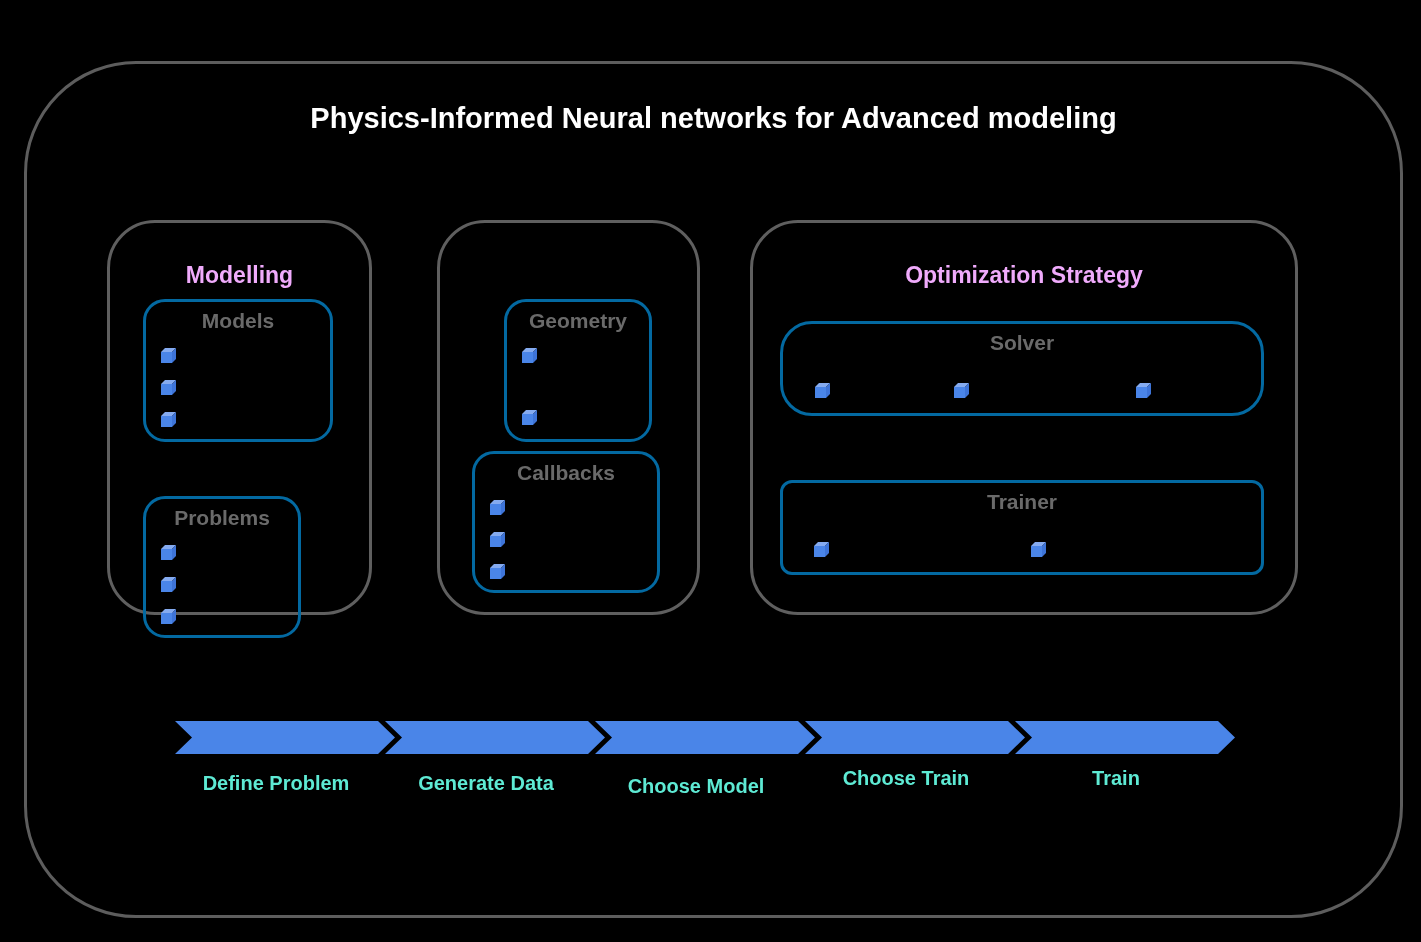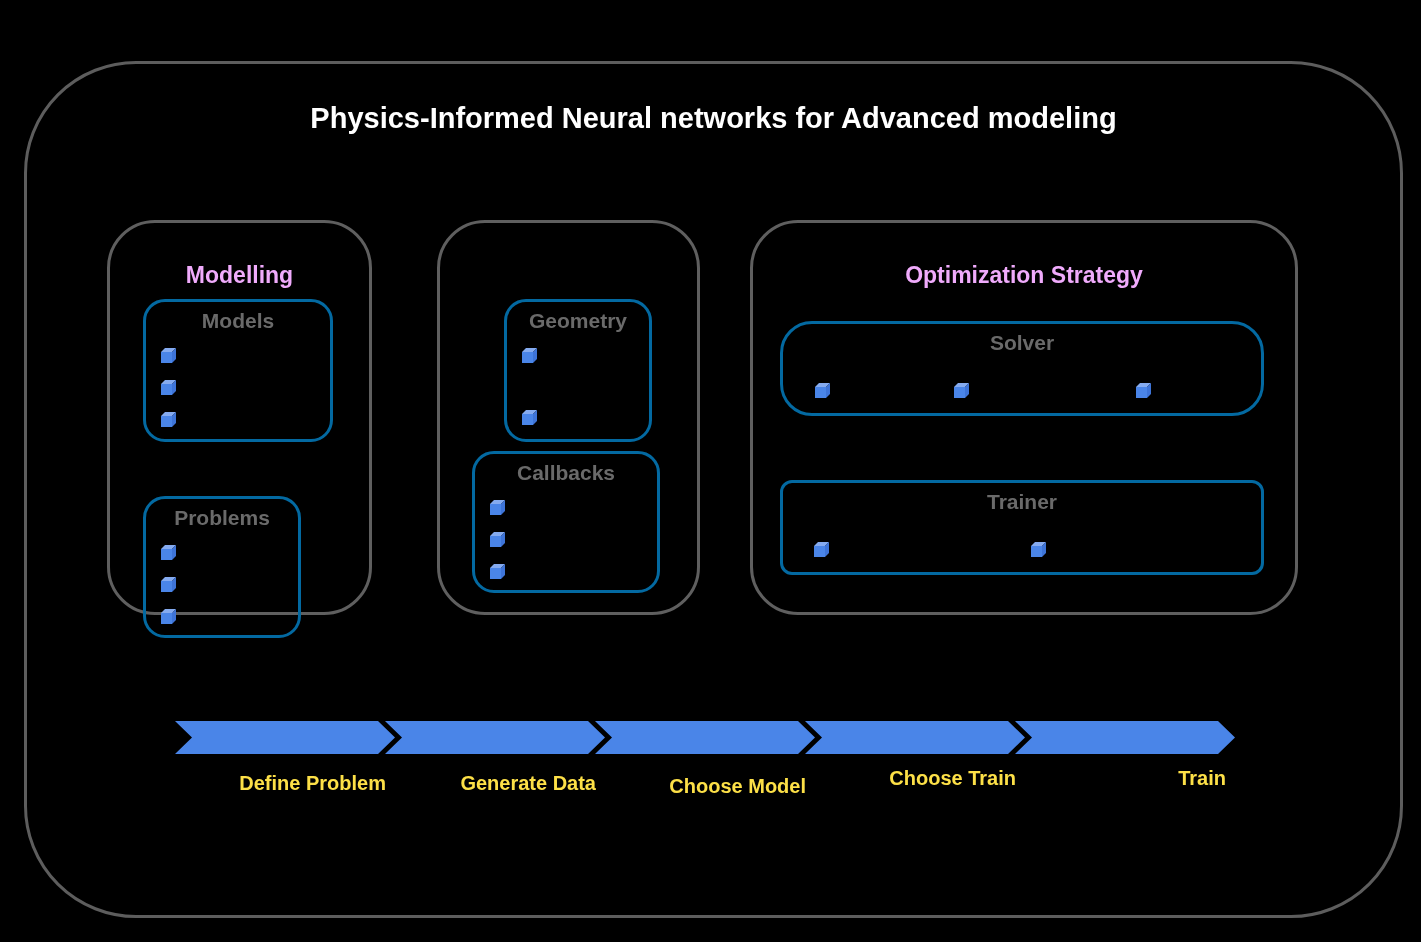--- a/index.html
+++ b/index.html
@@ -46,22 +46,22 @@
 
   
   .workflow{position:absolute;left:175px;top:721px;width:1060px;height:90px;}
   .chev{position:absolute;top:0;width:220px;height:33px;background:#4a85e8;
         clip-path:polygon(0 0,203px 0,220px 50%,203px 100%,0 100%,17px 50%);}
   .chev:nth-of-type(1){left:0;}
   .chev:nth-of-type(2){left:210px;}
   .chev:nth-of-type(3){left:420px;}
   .chev:nth-of-type(4){left:630px;}
   .chev:nth-of-type(5){left:840px;}
-  .step-label{position:absolute;top:51px;width:220px;text-align:right;
-              font-size:20px;font-weight:bold;color:#fde047;}
+  .step-label{position:absolute;top:51px;width:220px;text-align:center;
+              font-size:20px;font-weight:bold;color:#5eead4;}
   .step-label:nth-of-type(6){left:-9px;}
   .step-label:nth-of-type(7){left:201px;}
   .step-label:nth-of-type(8){left:411px;top:54px;}
   .step-label:nth-of-type(9){left:621px;top:46px;}
   .step-label:nth-of-type(10){left:831px;top:46px;}
 </style>
 </head>
 <body>
 
 <svg width="0" height="0" style="position:absolute">

